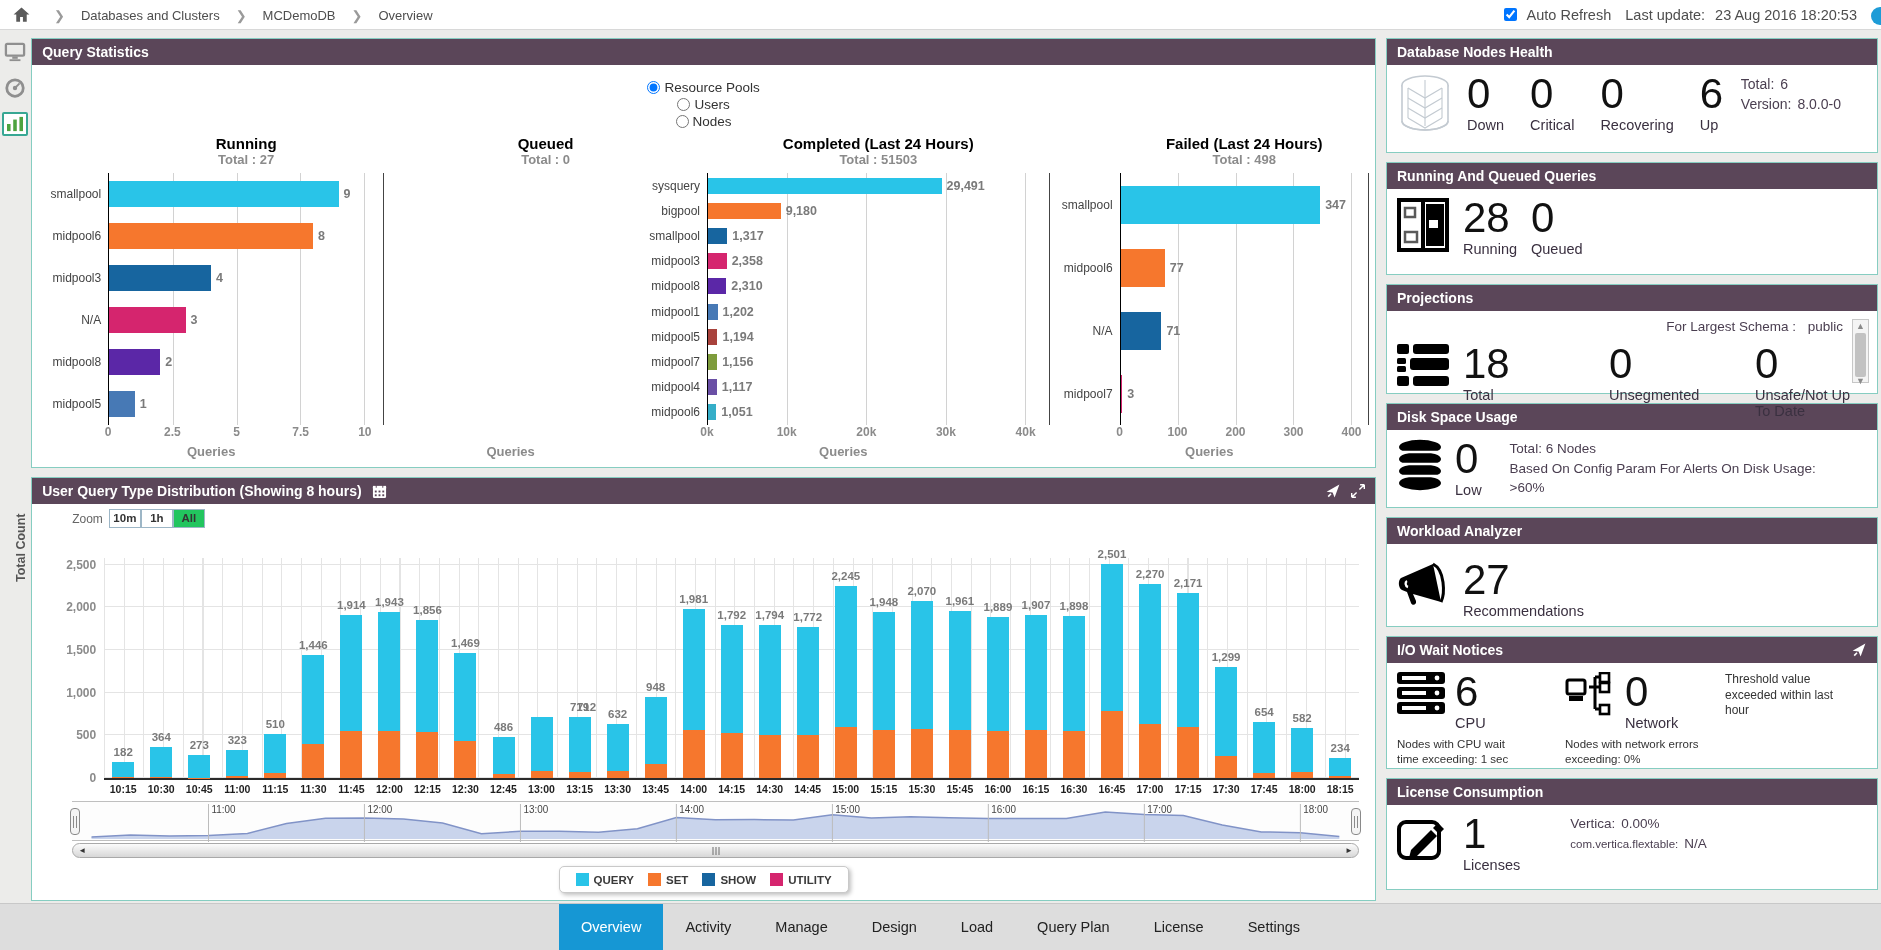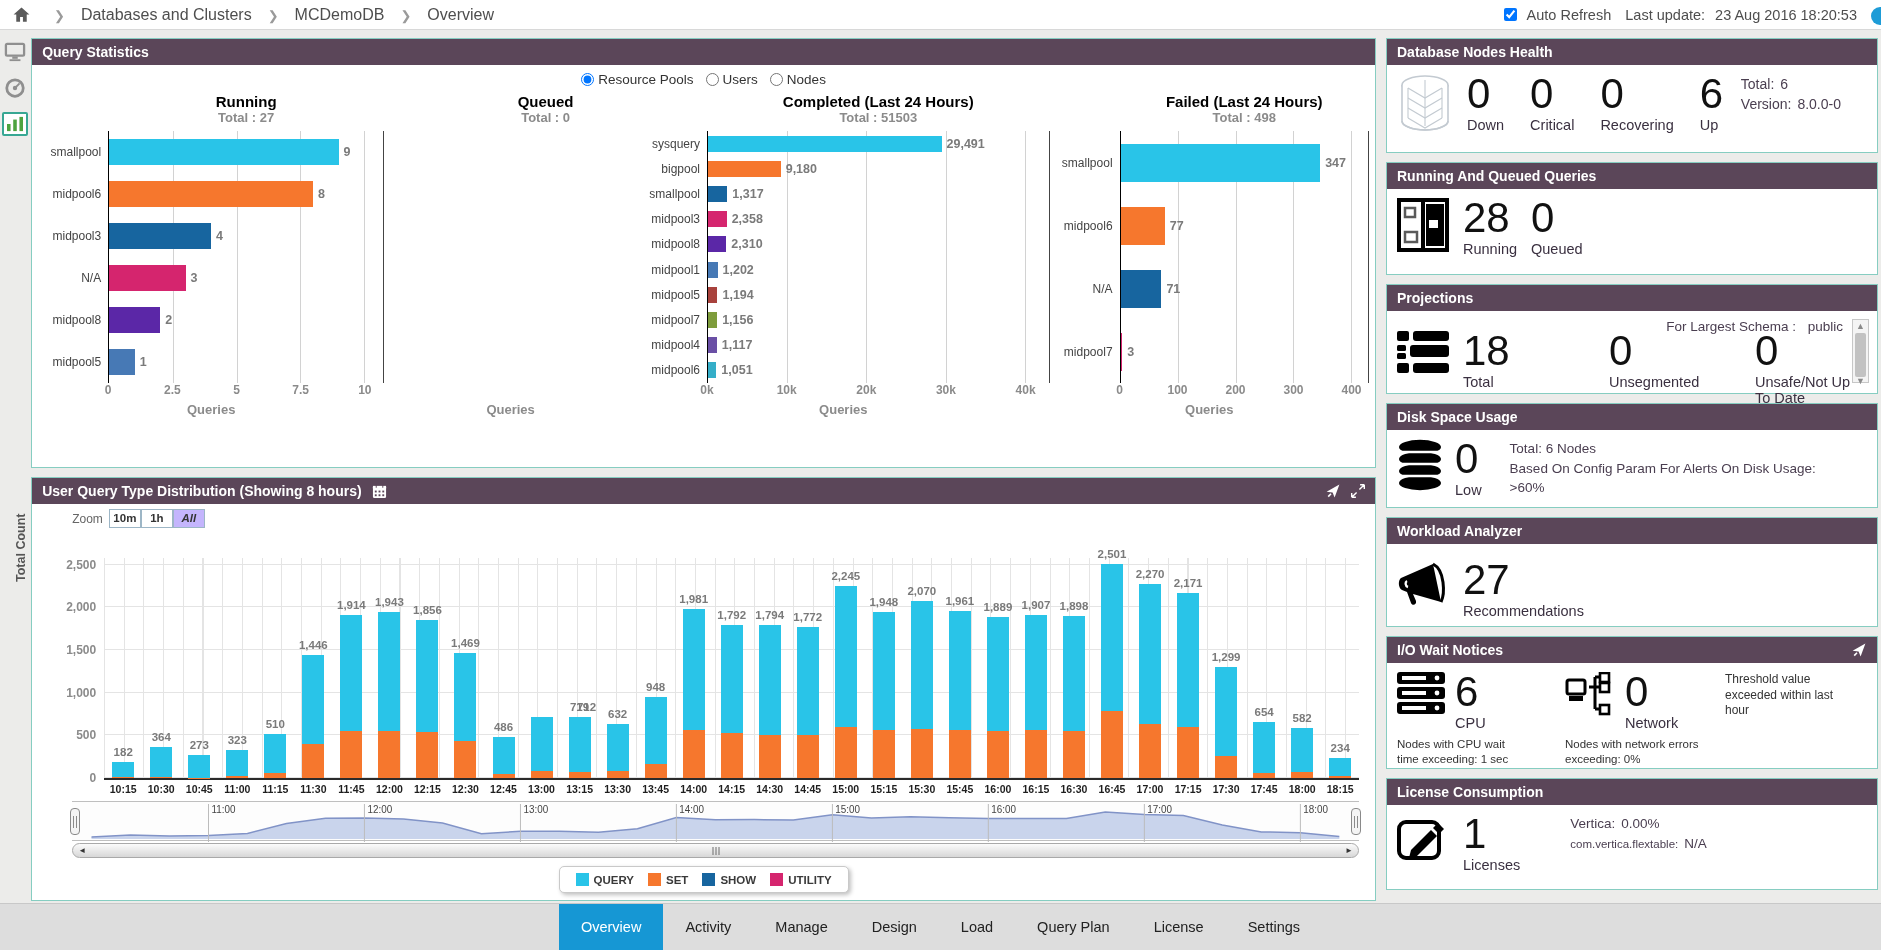--- a/index.html
+++ b/index.html
@@ -2,21 +2,21 @@
 <html><head>
 <meta charset="utf-8">
 <style>
   * { margin:0; padding:0; box-sizing:border-box; }
   html,body { width:1881px; height:950px; overflow:hidden; background:#ECECEA;
     font-family:"Liberation Sans", sans-serif; }
 
   
   .topbar { height:30px; background:#FFFFFF; border-bottom:1px solid #D8D8D8;
     display:flex; align-items:center; padding:0 14px 0 38px; position:relative; }
-  .crumb { font-size:16px; color:#4E4E4E; }
+  .crumb { font-size:13px; color:#4E4E4E; }
   .crumb-sep { color:#9A9A9A; font-size:13px; margin:0 16px; }
   .topbar-right { margin-left:auto; display:flex; align-items:center; gap:10px;
     font-size:14.5px; color:#4E4E4E; padding-right:10px; }
   .topbar-right .lbl { margin-right:4px; }
   .help-circle { position:absolute; right:-8px; top:7px; width:18px; height:18px;
     border-radius:50%; background:#1E9CD7; }
 
   
   .layout { display:flex; height:873px; }
   .rail { width:30px; padding-top:10px; display:flex; flex-direction:column; align-items:center; gap:12px; }
@@ -27,22 +27,22 @@
 
   
   .panel { background:#FFFFFF; border:1px solid #86CDC1; }
   .phead { height:26px; background:#5B4659; color:#FFF; font-size:14px; font-weight:bold;
     display:flex; align-items:center; padding:0 10px; gap:10px; }
   .phead .spacer { flex:1; }
   .phead svg { display:block; }
 
   
   #qs-panel { height:430px; }
-  .qs-radios { display:flex; justify-content:center; gap:12px; padding:7px 0 2px 0;
-    font-size:13.5px; color:#333; align-items:center; }
+  .qs-radios { display:flex; justify-content:center; gap:2px; padding:15px 0 2px 0;
+    font-size:13.5px; color:#333; align-items:center;flex-direction:column; }
   .qs-radios label { display:flex; align-items:center; gap:4px; cursor:pointer; }
   #qs-charts { display:flex; padding:4px 6px 0 6px; }
   .qs-chart { position:relative; }
   .qs-title { text-align:center; font-size:15px; font-weight:bold; color:#000; }
   .qs-total { text-align:center; font-size:13px; font-weight:bold; color:#8B8B8B; margin-bottom:6px; }
   .qs-plot { display:flex; }
   .qs-lcol { width:70px; }
   .qs-lrow { display:flex; align-items:center; justify-content:flex-end;
     padding-right:7px; font-size:12px; color:#444; }
   .qs-grid { flex:1; position:relative; }
@@ -54,21 +54,21 @@
   .qs-ticks { position:relative; height:17px; font-size:12px; font-weight:bold; color:#8B8B8B; }
   .qs-ticks span { position:absolute; transform:translateX(-50%); }
   .qs-xlabel { text-align:center; font-size:13px; font-weight:bold; color:#8B8B8B; margin-top:2px; }
 
   
   #qtd-panel { height:424px; margin-top:9px; }
   .qtd-zoomrow { display:flex; align-items:center; gap:6px; padding:5px 0 2px 40px;
     font-size:12px; color:#666; }
   .zoom-btn { min-width:32px; height:19px; border:1px solid #9DB6C6; background:#FFF;
     font-size:11.5px; font-weight:bold; color:#333; text-align:center; line-height:17px; cursor:pointer; }
-  .zoom-btn.sel { background:#c4b5fd;font-style:italic; }
+  .zoom-btn.sel { background:#22c55e; }
   #qtd-wrap { position:relative; margin:26px 16px 0 72px; height:224px; }
   #qtd-plot { position:absolute; left:0; right:0; bottom:0; height:222px;
     border-bottom:2px solid #2B2B2B; display:flex; align-items:flex-end;
     background-image:
       repeating-linear-gradient(to right,#E4E4E4 0 1px,transparent 1px 19.7px),
       repeating-linear-gradient(to top,#E4E4E4 0 1px,transparent 1px 42.7px);
   }
   .qtd-slot { flex:1; position:relative; height:100%; }
   .qtd-bar { position:absolute; bottom:0; left:50%; transform:translateX(-50%);
     width:22px; display:flex; flex-direction:column; justify-content:flex-end; }
@@ -827,21 +827,21 @@
     </div>
 
     <div class="panel" id="p-proj" style="height:110px;">
       <div class="phead">
           <span>Projections</span>
         </div>
       <div class="schema">
         <span>For Largest Schema :</span>
         <span style="margin-left:8px;">public</span>
       </div>
-      <div class="rp-body" style="padding-top:20px;">
+      <div class="rp-body" style="padding-top:33px;">
         <span>
           <svg width="52" height="42" viewBox="0 0 52 42" fill="#000">
               <rect x="0" y="0" width="12" height="10" rx="2"></rect>
               <rect x="16" y="0" width="36" height="10" rx="3"></rect>
               <rect x="0" y="14" width="9" height="6" rx="1.5"></rect>
               <rect x="0" y="22" width="9" height="6" rx="1.5"></rect>
               <rect x="13" y="14" width="39" height="12" rx="3"></rect>
               <rect x="0" y="32" width="12" height="10" rx="2"></rect>
               <rect x="16" y="32" width="36" height="10" rx="3"></rect>
             </svg>

